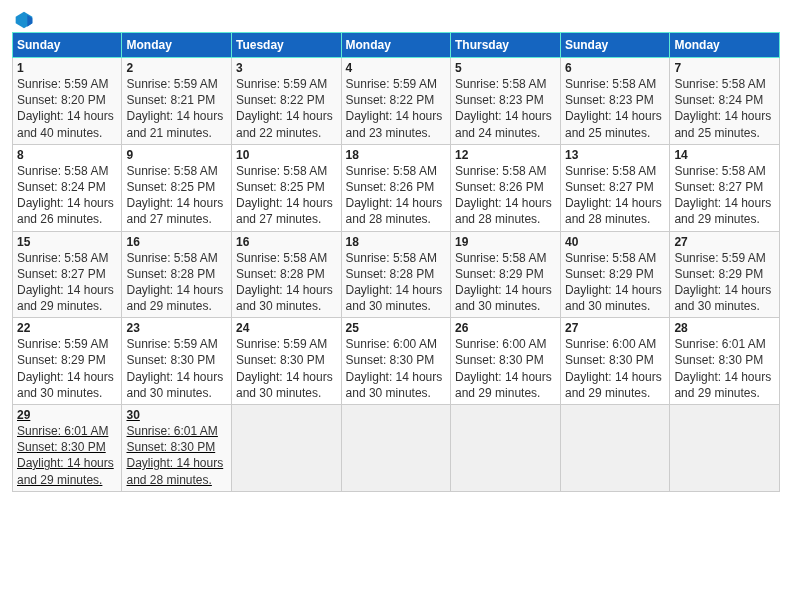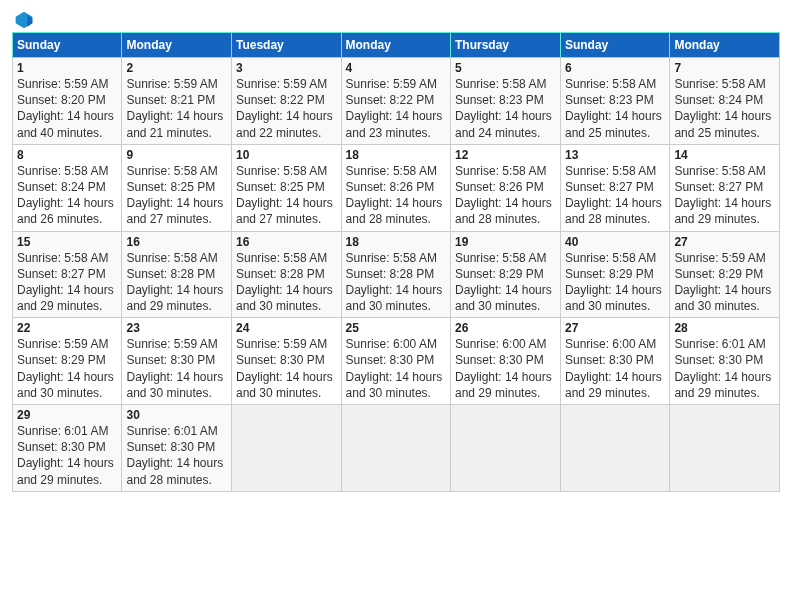--- a/index.html
+++ b/index.html
@@ -91,20 +91,21 @@
     .day-info {
       font-size: 12px;
       color: #333;
       line-height: 1.35;
     }
     .empty-cell {
       background: #f0f0f0 !important;
     }
     .last-row td {
       height: 70px;
+      text-decoration: underline;
     }
   </style>
 </head>
 <body>
 
 <div class="container">
   <div class="header-area">
     <div class="logo">
       <div style="display:flex;flex-direction:column;align-items:flex-start;">
         <div style="display:flex;align-items:center;">

